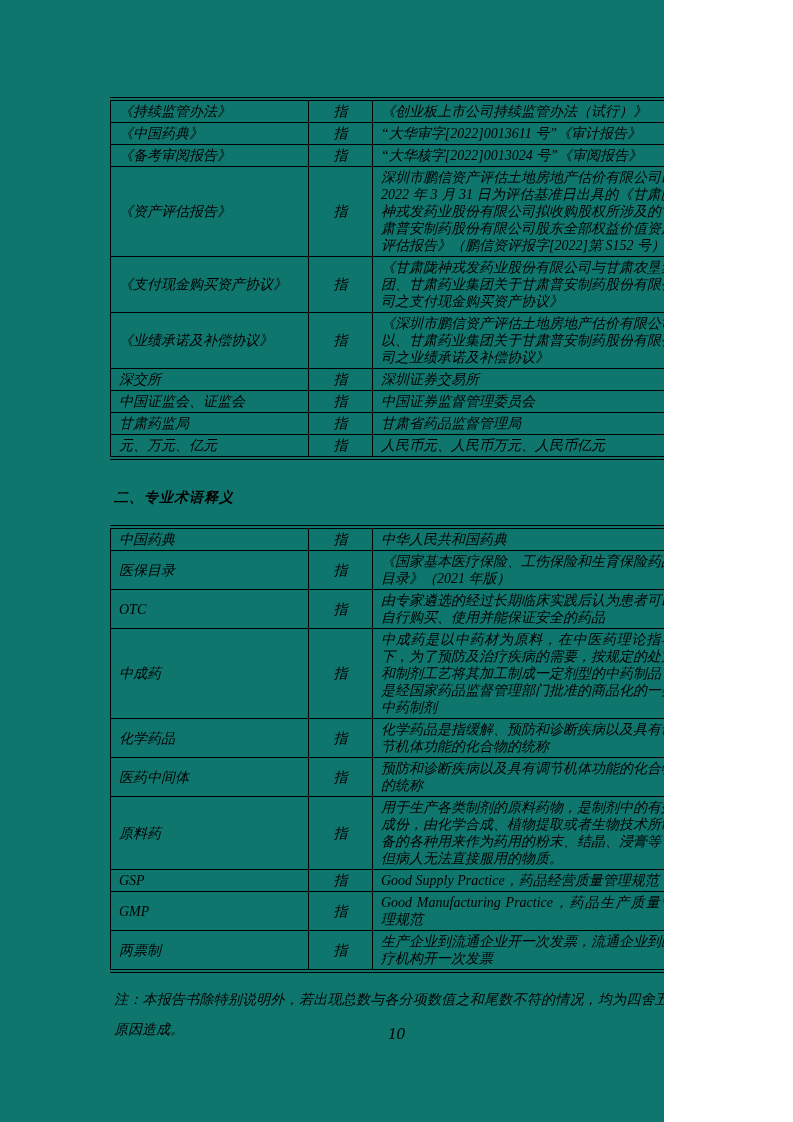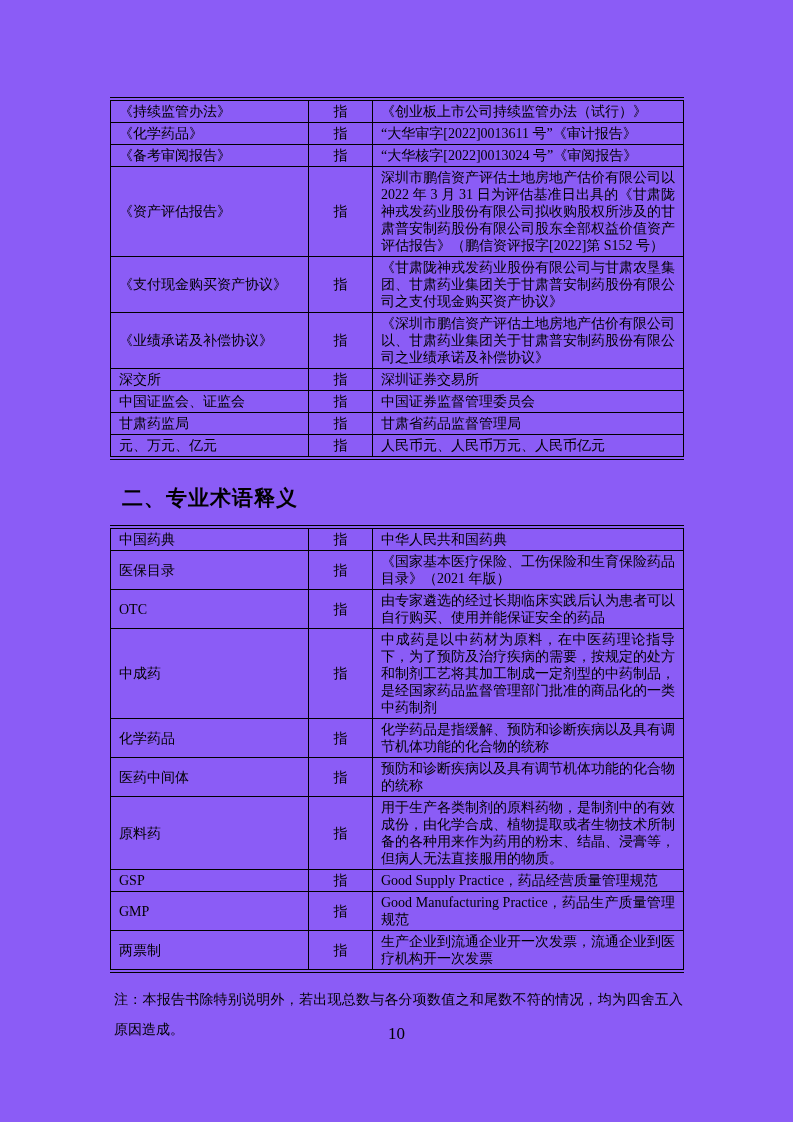--- a/index.html
+++ b/index.html
@@ -5,23 +5,24 @@
   * { box-sizing: border-box; }
   html, body { margin: 0; padding: 0; }
   body {
     width: 793px; height: 1122px;
     background: #ffffff;
     color: #000000;
     font-family: "Liberation Serif", "DejaVu Serif", serif;
   }
   .page {
     position: relative;
-    width: 793px; height: 1122px;
-    background: #8b5cf6;
+    width: 664px; height: 1122px;
+    background: #0f766e;
     overflow: hidden;
+    font-style: italic;
   }
   .content {
     position: absolute;
     left: 110px; top: 97px;
     width: 573px;
   }
   table.def-table {
     border-collapse: collapse;
     table-layout: fixed;
     width: 573px;
@@ -37,24 +38,24 @@
     padding: 2px 8px;
     vertical-align: middle;
     overflow: hidden;
   }
   td.c-term { text-align: left; }
   td.c-rel  { text-align: center; }
   td.c-def  { text-align: justify; }
   h2.section-heading {
     font-family: "Liberation Sans", "DejaVu Sans", sans-serif;
     font-weight: bold;
-    font-size: 21px;
+    font-size: 14px;
     letter-spacing: 1px;
     color: #000;
-    margin: 27px 0 17px 12px;
+    margin: 27px 0 17px 4px;
     line-height: 21px;
   }
   .footnote {
     margin: 12px 0 0 4px;
     font-size: 14px;
     line-height: 30px;
     text-align: justify;
   }
   .page-number {
     position: absolute;
@@ -76,21 +77,21 @@
           <col style="width:64px">
           <col style="width:311px">
       </colgroup>
       <tbody>
         <tr>
           <td class="c-term">《持续监管办法》</td>
           <td class="c-rel">指</td>
           <td class="c-def">《创业板上市公司持续监管办法（试行）》</td>
         </tr>
         <tr>
-          <td class="c-term">《化学药品》</td>
+          <td class="c-term">《中国药典》</td>
           <td class="c-rel">指</td>
           <td class="c-def">“大华审字[2022]0013611 号”《审计报告》</td>
         </tr>
         <tr>
           <td class="c-term">《备考审阅报告》</td>
           <td class="c-rel">指</td>
           <td class="c-def">“大华核字[2022]0013024 号”《审阅报告》</td>
         </tr>
         <tr>
           <td class="c-term">《资产评估报告》</td>

